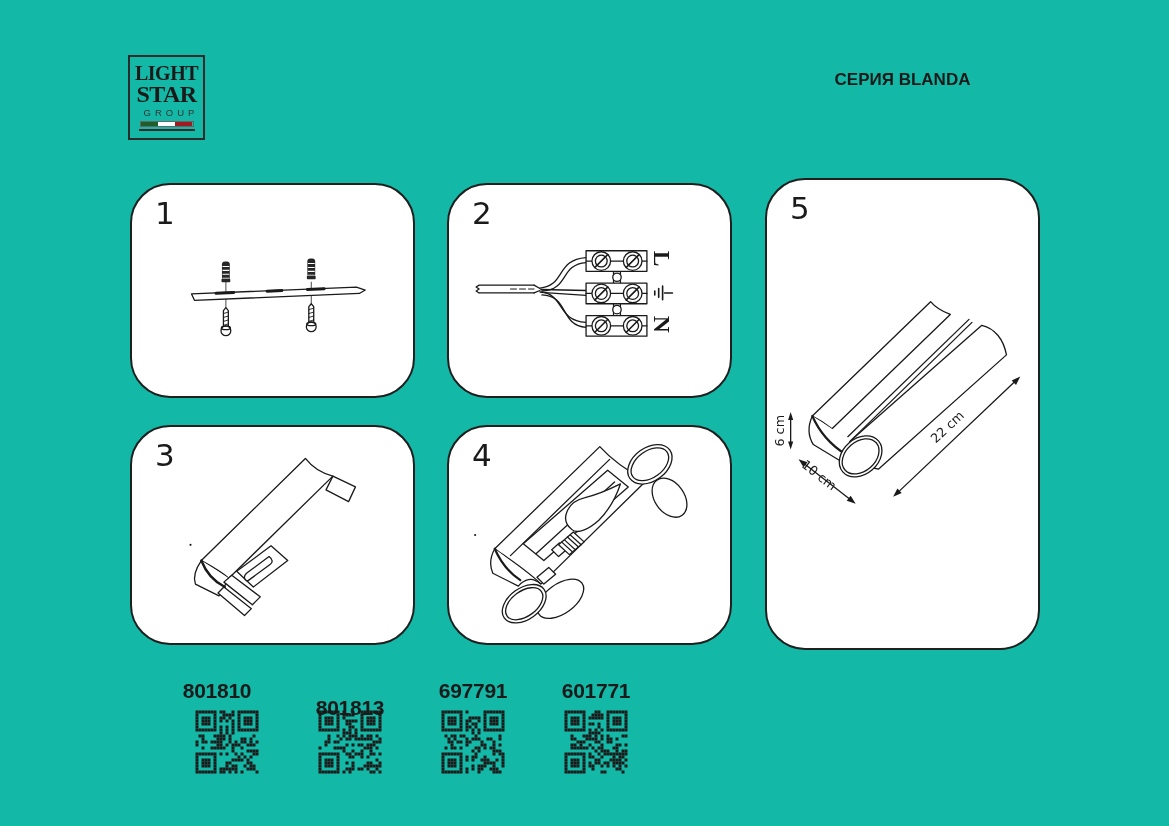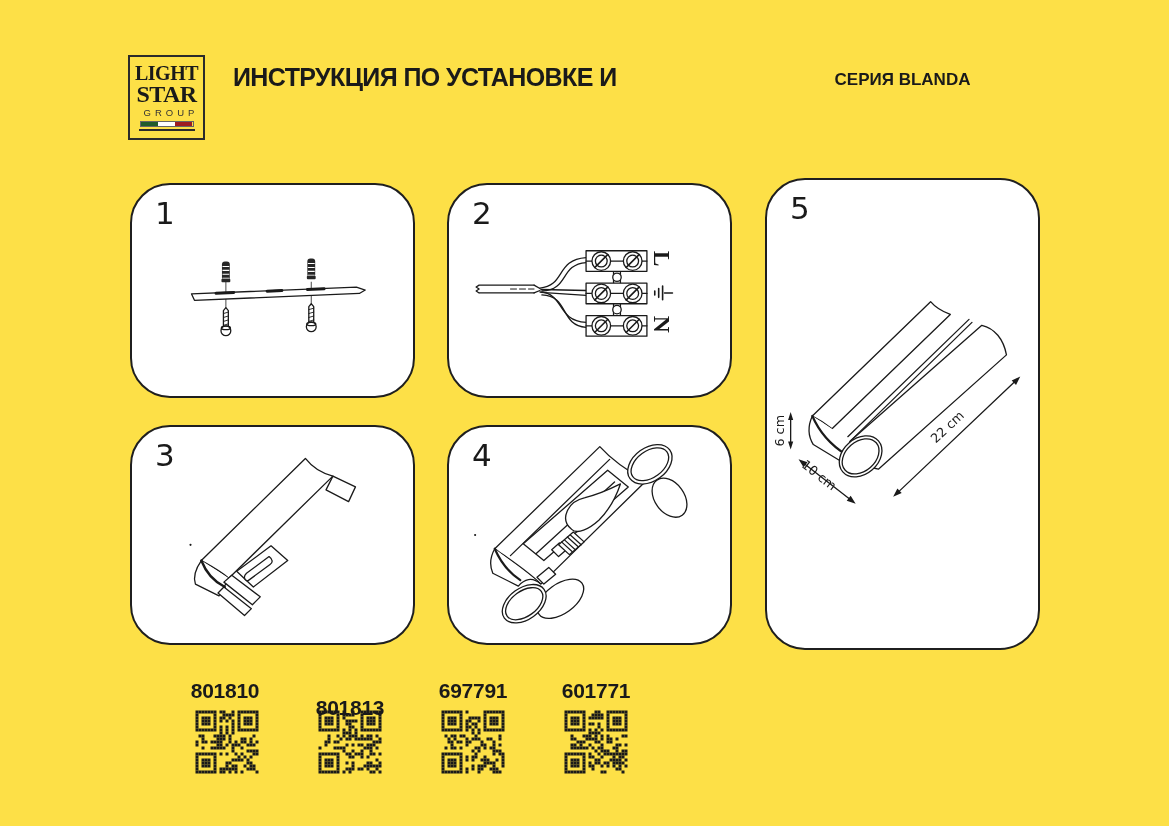--- a/index.html
+++ b/index.html
@@ -1,16 +1,16 @@
 <!DOCTYPE html>
 <html><head>
 <meta charset="utf-8">
 <style>
   html,body{margin:0;padding:0;background:#fff;}
-  .page{position:relative;width:1169px;height:826px;background:#fde047;overflow:hidden;
+  .page{position:relative;width:1169px;height:826px;background:#14b8a6;overflow:hidden;
         font-family:"Liberation Sans","DejaVu Sans",sans-serif;color:#1a1a1a;}
 
   
   .logo-box{position:absolute;left:128px;top:55px;width:77px;height:85px;
             border:2px solid #2b2b2b;box-sizing:border-box;text-align:center;}
   .logo-word1{font-family:"Liberation Serif","DejaVu Serif",serif;font-weight:bold;
               font-size:20px;line-height:19px;letter-spacing:-.5px;margin-top:7px;}
   .logo-word2{font-family:"Liberation Serif","DejaVu Serif",serif;font-weight:bold;
               font-size:24px;line-height:22px;letter-spacing:-.5px;text-align:center;}
   .logo-word3{font-size:9.5px;letter-spacing:4px;margin-top:2px;margin-left:9px;color:#333;}
@@ -38,21 +38,21 @@
   .face{stroke:#1a1a1a;stroke-width:1.3;fill:#ffffff;stroke-linejoin:round;}
   .bold-curve{stroke:#1a1a1a;stroke-width:2.4;fill:none;stroke-linecap:round;}
   .inkfill{fill:#1a1a1a;stroke:none;}
   .term-label{font-family:"Liberation Serif","DejaVu Serif",serif;font-weight:bold;font-size:24px;fill:#1a1a1a;}
   .dim-label{font-family:"DejaVu Sans",sans-serif;font-size:13px;fill:#1a1a1a;}
 
   
   .code-label{position:absolute;top:679px;width:130px;text-align:center;
               font-size:21px;font-weight:bold;letter-spacing:-.3px;}
   .qr{position:absolute;top:709px;width:66px;height:66px;}
-  .cl1{left:160px;} .cl2{left:285px;margin-top:17px;} .cl3{left:408px;} .cl4{left:531px;}
+  .cl1{left:152px;} .cl2{left:285px;margin-top:17px;} .cl3{left:408px;} .cl4{left:531px;}
   .q1{left:194px;} .q2{left:317px;} .q3{left:440px;} .q4{left:563px;}
   .website{position:absolute;left:765px;top:678px;width:275px;text-align:center;
            font-size:20px;font-weight:bold;}
 </style>
 </head>
 <body>
 
 <div class="page">
 
   <div class="logo-box">
@@ -61,21 +61,20 @@
     <div class="logo-word3">GROUP</div>
     <div class="logo-flag">
       <span style="background: rgb(33, 92, 43);"></span>
       <span style="background: rgb(255, 255, 255);"></span>
       <span style="background: rgb(158, 28, 33);"></span>
     </div>
     <div class="logo-underline"></div>
   </div>
 
   <div class="title">
-    <div>ИНСТРУКЦИЯ ПО УСТАНОВКЕ И</div>
   </div>
 
   <div class="series-block">
     <div class="series">СЕРИЯ BLANDA</div>
   </div>
 
   <div class="panel p1">
     <div class="num">1</div>
     <svg viewBox="0 0 285 215">
 

